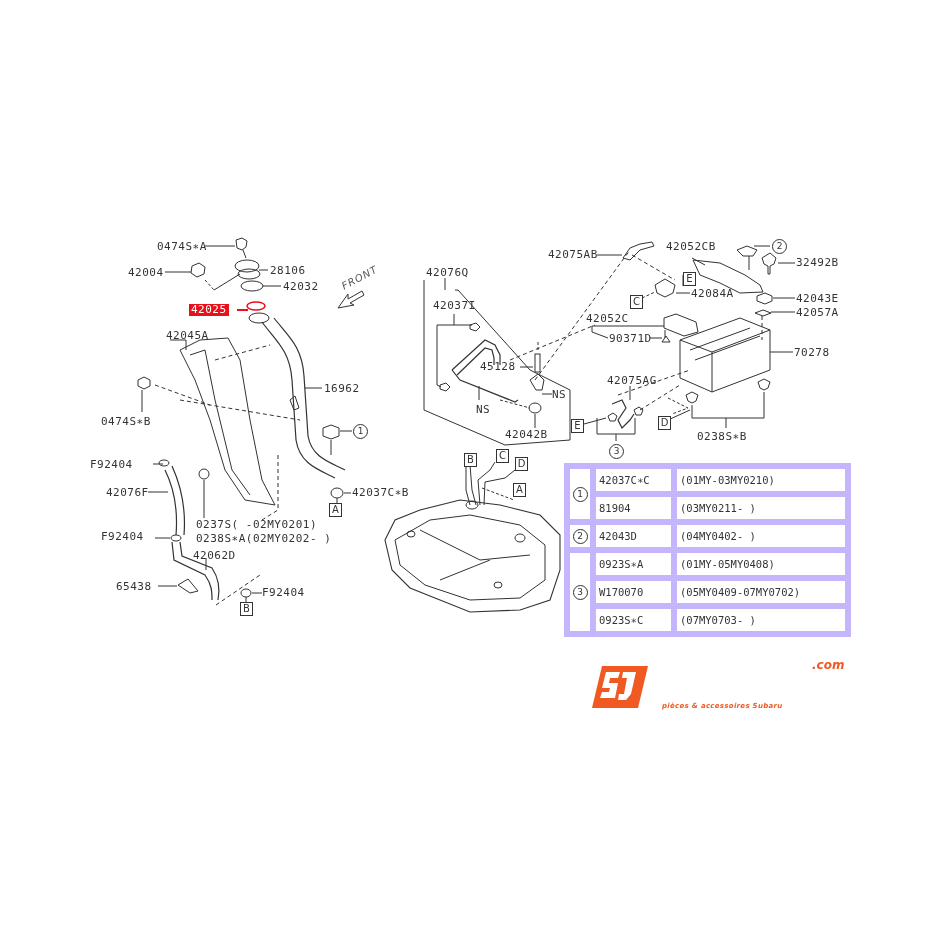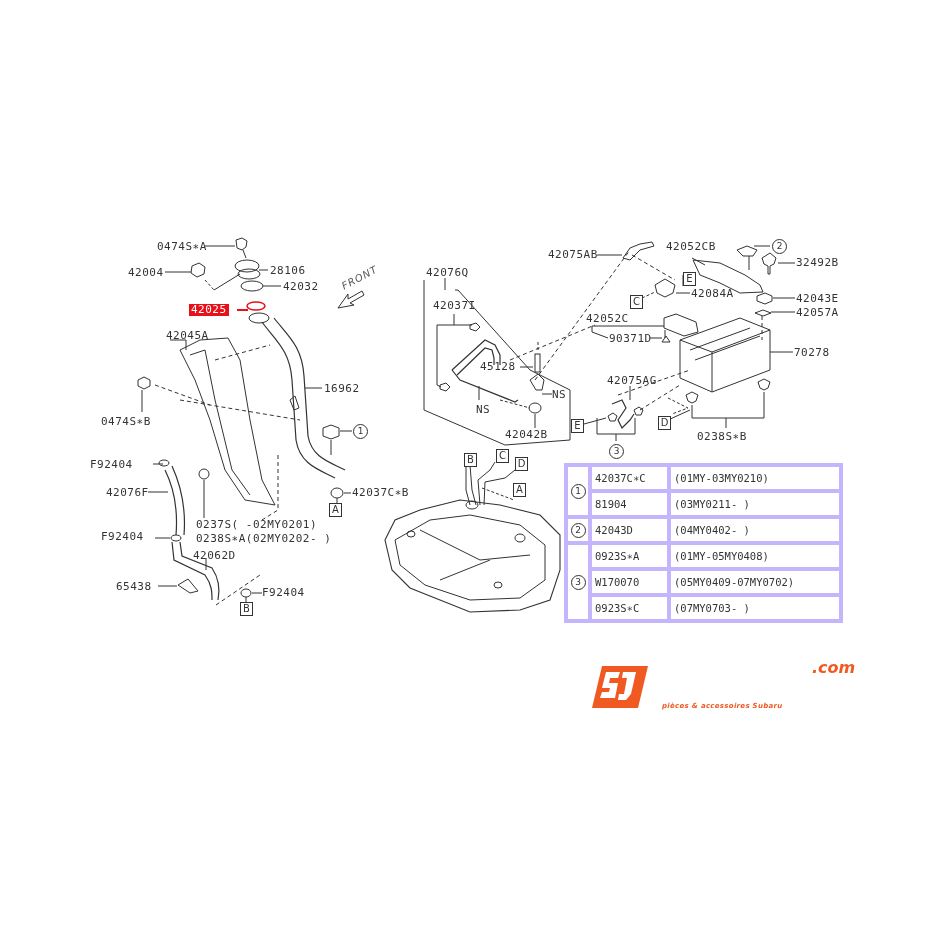--- a/index.html
+++ b/index.html
@@ -3,28 +3,28 @@
 <meta charset="utf-8">
 <style>
   html, body { margin:0; padding:0; background:#ffffff; }
   body { width:931px; height:931px; position:relative; overflow:hidden; font-family:"DejaVu Sans Mono", monospace; }
   #canvas { position:absolute; left:0; top:0; width:879px; height:931px; }
   .lbl { position:absolute; font-family:"DejaVu Sans Mono", monospace; font-size:11px; color:#333; letter-spacing:0.5px; white-space:nowrap; line-height:12px; }
   .hl { background:#e8111a; color:#ffffff; padding:0 2px; }
   .boxl { position:absolute; width:11px; height:12px; border:1px solid #333; font-family:"DejaVu Sans", sans-serif; font-size:10px; line-height:12px; text-align:center; color:#333; background:#fff; }
   .circ { position:absolute; width:13px; height:13px; border:1px solid #333; border-radius:50%; font-family:"DejaVu Sans", sans-serif; font-size:9px; line-height:13px; text-align:center; color:#333; background:#fff; }
   table.ref { position:absolute; left:564px; top:463px; border-collapse:collapse; font-family:"DejaVu Sans Mono", monospace; font-size:10.5px; color:#333; }
-  table.ref td { border:4px solid #c4b5fd; height:22px; padding:0 3px; white-space:nowrap; }
+  table.ref td { border:6px solid #c4b5fd; height:22px; padding:0 3px; white-space:nowrap; }
   table.ref td.num { width:20px; text-align:center; padding:0; }
   table.ref td.pn { width:69px; }
   table.ref td.rng { width:162px; }
   .numc { display:inline-block; width:13px; height:13px; border:1px solid #333; border-radius:50%; font-family:"DejaVu Sans", sans-serif; font-size:9px; line-height:13px; text-align:center; }
   .logo { position:absolute; left:592px; top:662px; width:265px; height:60px; }
   .logo-text { position:absolute; left:60px; top:4px; font-family:"DejaVu Sans", sans-serif; font-weight:bold; font-style:italic; font-size:30px; color:#8a8a8a; letter-spacing:-1px; text-shadow:1px 1px 0 #444; }
-  .logo-com { position:absolute; left:220px; top:-4px; font-family:"DejaVu Sans", sans-serif; font-weight:bold; font-style:italic; font-size:16px; color:#f05a22; }
+  .logo-com { position:absolute; left:220px; top:-4px; font-family:"DejaVu Sans", sans-serif; font-weight:bold; font-style:italic; font-size:12px; color:#f05a22; }
   .logo-tag { position:absolute; left:70px; top:40px; font-family:"DejaVu Sans", sans-serif; font-style:italic; font-weight:bold; font-size:7px; color:#f05a22; letter-spacing:0.3px; }
   .logo-mark { position:absolute; left:0; top:2px; width:56px; height:46px; }
   .front { position:absolute; left:340px; top:272px; transform:rotate(-28deg); font-family:"DejaVu Sans", sans-serif; font-style:italic; font-size:10px; color:#555; letter-spacing:1px; }
 </style>
 </head>
 <body>
 
 <div id="canvas">
   <svg width="931" height="931" style="position:absolute;left:0;top:0">
     <g stroke="#333" stroke-width="1" fill="none">

